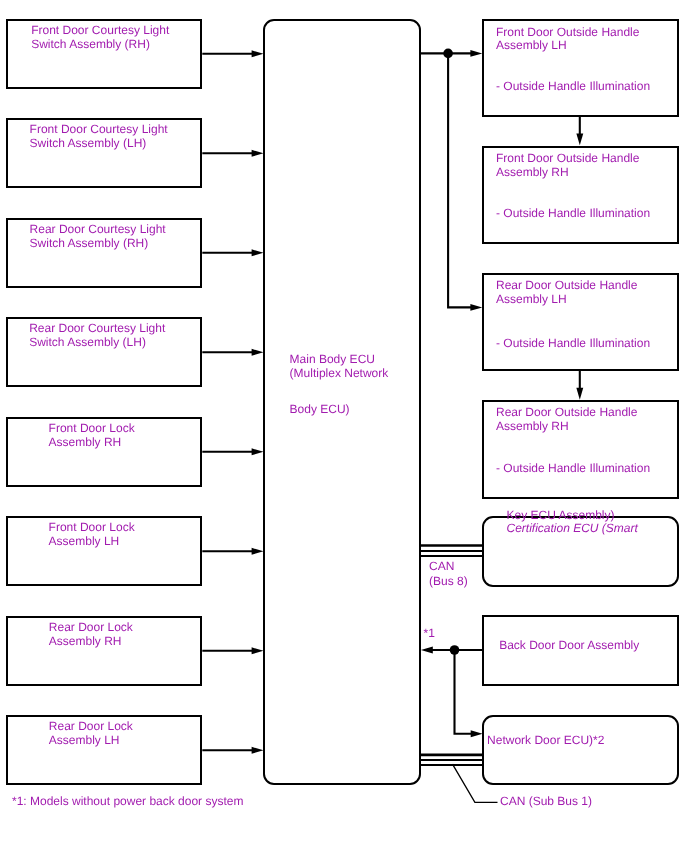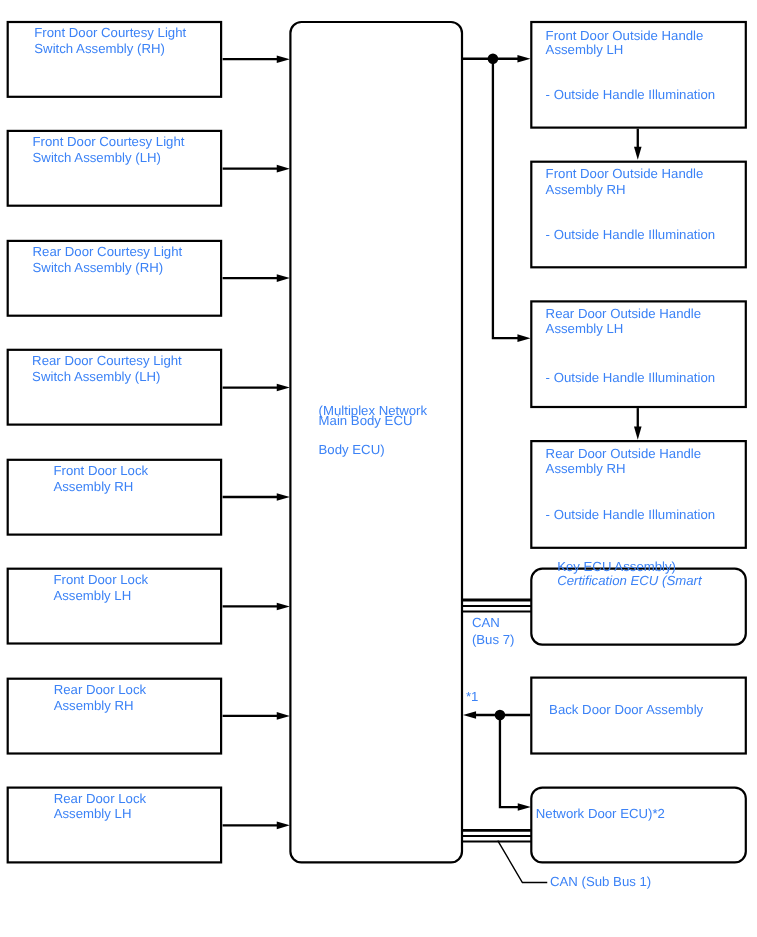--- a/index.html
+++ b/index.html
@@ -2,21 +2,21 @@
 <html><head>
 <meta charset="utf-8">
 <title>Door Lock Control System Block Diagram</title>
 <style>
   html,body{margin:0;padding:0;background:#ffffff;}
   #page{position:relative;width:688px;height:852px;background:#ffffff;overflow:hidden;
         font-family:"Liberation Sans",sans-serif;
         -webkit-font-smoothing:antialiased;text-rendering:geometricPrecision;}
   .box{position:absolute;box-sizing:border-box;border:2px solid #000;background:#fff;}
   .rbox{border-radius:11px;}
-  .lbl{position:absolute;font-size:12px;color:#3b82f6;white-space:pre;line-height:13.5px;}
+  .lbl{position:absolute;font-size:12px;color:#a21caf;white-space:pre;line-height:13.5px;}
   svg.layer{position:absolute;left:0;top:0;width:688px;height:852px;pointer-events:none;}
 </style>
 </head>
 <body>
 
 <div id="page">
 
   <svg class="layer" viewBox="0 0 688 852">
     <g id="conn" fill="none" stroke="#000" stroke-width="2.1">
         <path d="M202.3 53.80 H253.0"></path>
@@ -88,21 +88,21 @@
       <div class="lbl" style="left:48.6px;top:535.30px;">Assembly LH</div>
       <div class="box" style="left:5.8px;top:615.80px;width:196.5px;height:70px;"></div>
       <div class="lbl" style="left:48.8px;top:620.90px;">Rear Door Lock</div>
       <div class="lbl" style="left:48.8px;top:634.80px;">Assembly RH</div>
       <div class="box" style="left:5.8px;top:715.30px;width:196.5px;height:70px;"></div>
       <div class="lbl" style="left:48.8px;top:720.40px;">Rear Door Lock</div>
       <div class="lbl" style="left:48.8px;top:734.30px;">Assembly LH</div>
     </div>
 
   <div class="box rbox" style="left:263.3px;top:18.8px;width:157.5px;height:766.4px;"></div>
-  <div class="lbl" style="left:289.6px;top:352.9px;margin-top:23px;">Main Body ECU</div>
+  <div class="lbl" style="left:289.6px;top:352.9px;">Main Body ECU</div>
   <div class="lbl" style="left:289.6px;top:366.7px;">(Multiplex Network</div>
   <div class="lbl" style="left:289.6px;top:403px;">Body ECU)</div>
 
   <div id="right-col">
       <div class="box" style="left:482.3px;top:18.8px;width:196.6px;height:98px;"></div>
       <div class="lbl" style="left:496px;top:25.60px;">Front Door Outside Handle</div>
       <div class="lbl" style="left:496px;top:39.40px;">Assembly LH</div>
       <div class="lbl" style="left:496px;top:80.00px;">- Outside Handle Illumination</div>
       <div class="box" style="left:482.3px;top:145.8px;width:196.6px;height:98.3px;"></div>
       <div class="lbl" style="left:496px;top:152.10px;">Front Door Outside Handle</div>
@@ -122,18 +122,19 @@
   <div class="lbl" style="left:506.5px;top:522.4px;font-style:italic;">Certification ECU (Smart</div>
   <div class="lbl" style="left:506.5px;top:509px;">Key ECU Assembly)</div>
 
   <div class="box" style="left:482.3px;top:614.9px;width:196.6px;height:71px;"></div>
   <div class="lbl" style="left:499.2px;top:638.7px;">Back Door Door Assembly</div>
 
   <div class="box rbox" style="left:482.3px;top:714.8px;width:196.6px;height:70.4px;"></div>
   <div class="lbl" style="left:487.1px;top:733.7px;">Network Door ECU)*2</div>
 
   <div class="lbl" style="left:429.0px;top:559.6px;">CAN</div>
-  <div class="lbl" style="left:429.0px;top:574.7px;">(Bus 7)</div>
+  <div class="lbl" style="left:429.0px;top:574.7px;">(Bus 8)</div>
   <div class="lbl" style="left:423.6px;top:626.9px;">*1</div>
   <div class="lbl" style="left:500px;top:794.7px;">CAN (Sub Bus 1)</div>
 
+  <div class="lbl" style="left:12.0px;top:795.2px;">*1: Models without power back door system</div>
 
 </div>
 
 </body></html>

